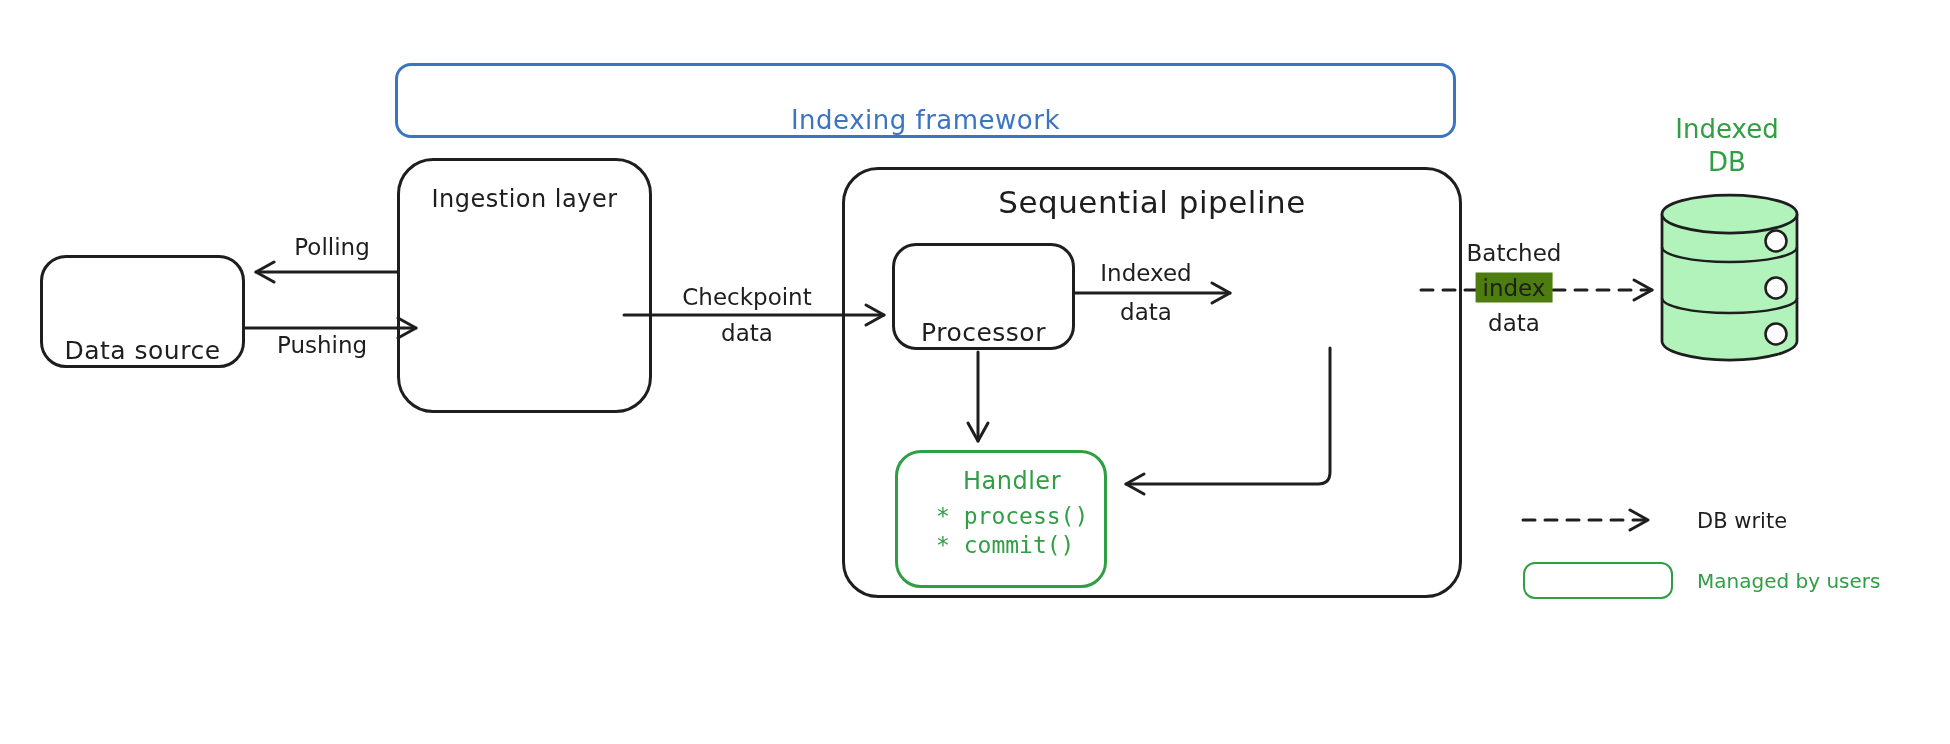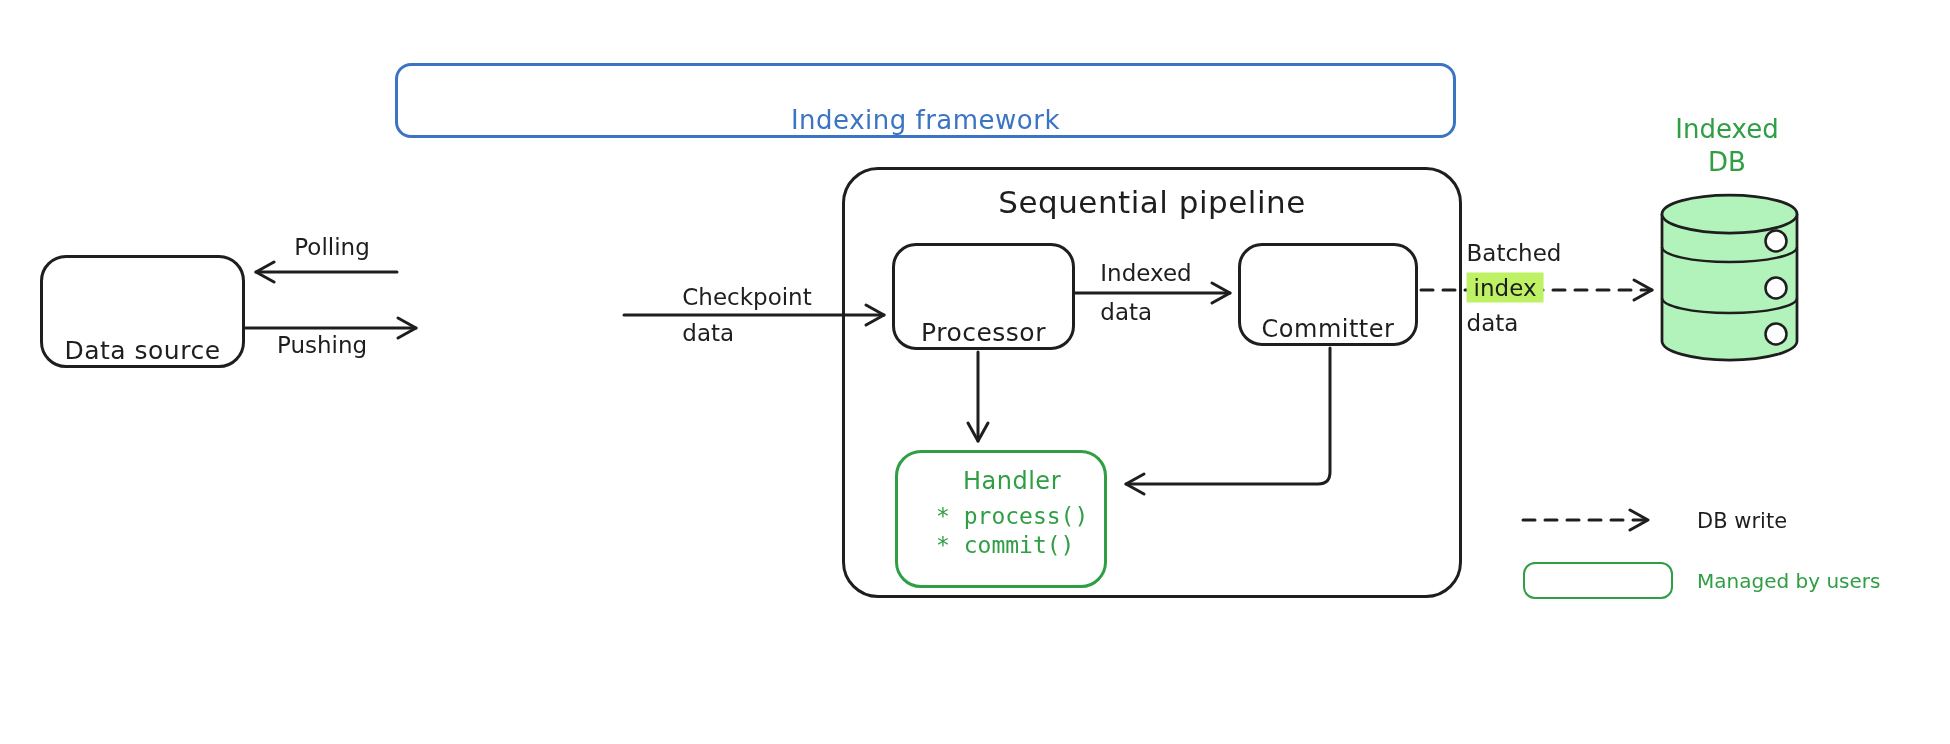--- a/index.html
+++ b/index.html
@@ -71,24 +71,24 @@
   .handler .lbl{color:var(--green);font-size:24px;margin-left:27px;}
   .handler .methods{
     margin-top:7px;
     font-family:"DejaVu Sans Mono", monospace;
     font-size:23px;line-height:29px;color:var(--green);
   }
 
   
   .edge-label{
     position:absolute;transform:translate(-50%,-50%);
-    font-size:23px;text-align:left;line-height:36px;
+    font-size:23px;text-align:center;line-height:36px;
     white-space:nowrap;
   }
-  .edge-label .mask{background:#bef264;padding:0 7px;display:inline-block;line-height:30px;}
+  .edge-label .mask{background:#4d7c0f;padding:0 7px;display:inline-block;line-height:30px;}
 
   .lbl-polling{left:332px;top:247px;}
   .lbl-pushing{left:322px;top:345px;}
   .lbl-checkpoint{left:747px;top:315px;}
   .lbl-indexed{left:1146px;top:293px;line-height:39px;}
   .lbl-batched{left:1514px;top:288px;line-height:35px;}
 
   
   .db-title{
     position:absolute;left:1727px;top:146px;transform:translate(-50%,-50%);
@@ -145,37 +145,37 @@
       <circle cx="1776" cy="334" r="10.5" fill="#ffffff" stroke="#1e1e1e" stroke-width="2.5"></circle>
     </g>
 
     <path d="M1523,520 L1648,520" fill="none" stroke="#1e1e1e" stroke-width="3" stroke-linecap="round" stroke-dasharray="12 10" marker-end="url(#ah)"></path>
   </svg>
 
   <div class="box frame-blue">
     <span class="lbl">Indexing framework</span>
   </div>
 
+  <div class="box ingestion">
+    <span class="lbl">Ingestion layer</span>
+  </div>
 
   <div class="box data-source">
     <span class="lbl">Data source</span>
   </div>
 
 
   <div class="box pipeline">
     <span class="lbl">Sequential pipeline</span>
   </div>
 
   <div class="box processor">
     <span class="lbl">Processor</span>
   </div>
 
-  <div class="box committer">
-    <span class="lbl">Committer</span>
-  </div>
 
   <div class="box handler">
     <span class="lbl">Handler</span>
     <div class="methods">
       <div>* process()</div>
       <div>* commit()</div>
     </div>
   </div>
 
   <div class="edge-label lbl-polling">

